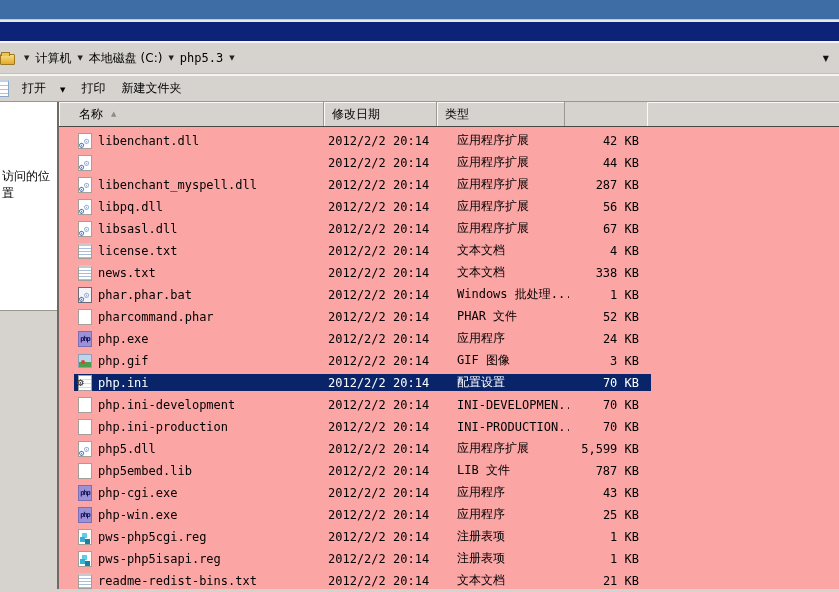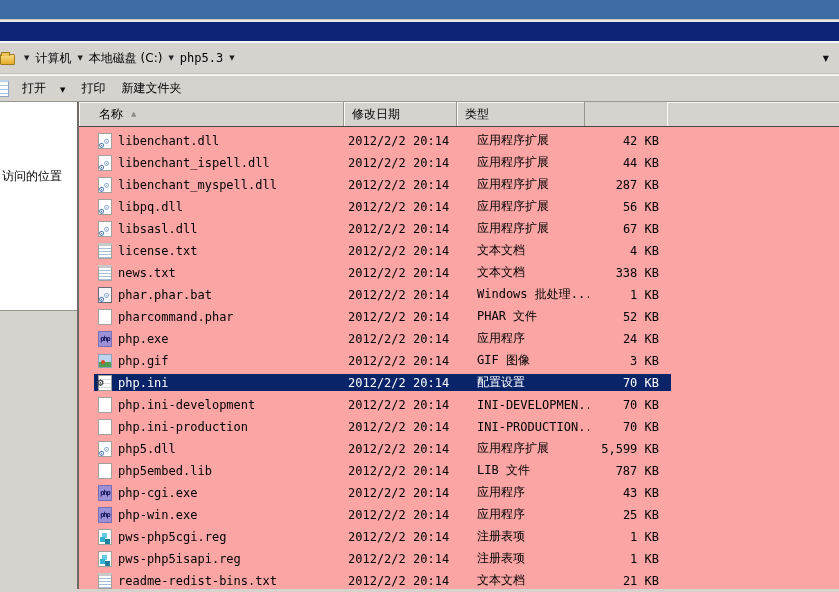--- a/index.html
+++ b/index.html
@@ -43,21 +43,21 @@
     width:9px; height:17px; margin-right:5px; flex:none;
     background:repeating-linear-gradient(#fdfdfd 0 3px,#a8c4e0 3px 4px);
     border:1px solid #8aa6c4; border-left:none; border-top:2px solid #bcd2e8;
   }
   .tbtn { padding:3px 8px; white-space:nowrap;text-align:right; }
   .tbtn .dd { font-size:7px; margin-left:14px; }
   .tbtn + .tbtn { margin-left:0; }
 
   
   .content { display:flex; height:487px; }
-  .sidebar { width:77px; flex:none; background:#d6d3ce; }
+  .sidebar { width:57px; flex:none; background:#d6d3ce; }
   .sidebar-white {
     height:209px; background:#fff; border-bottom:1px solid #9a978e;
     padding-top:66px; padding-left:2px;
   }
   .divider { width:2px; flex:none; background:#6e6b66; }
   .filepanel { flex:1; background:#fca5a5; display:flex; flex-direction:column; overflow:hidden; }
 
   
   .listheader {
     height:25px; flex:none; background:#d6d3ce; display:flex;
@@ -182,21 +182,20 @@
             <span class="c-date mono">2012/2/2 20:14</span>
             <span class="c-type mono">应用程序扩展</span>
             <span class="c-size mono">42 KB</span>
           </span>
         </div>
         <div class="row">
           <span class="inset"></span>
           <span class="hl">
             <span class="c-name mono">
               <span class="fi dll"></span>
-              <span>libenchant_ispell.dll</span>
             </span>
             <span class="c-date mono">2012/2/2 20:14</span>
             <span class="c-type mono">应用程序扩展</span>
             <span class="c-size mono">44 KB</span>
           </span>
         </div>
         <div class="row">
           <span class="inset"></span>
           <span class="hl">
             <span class="c-name mono">

